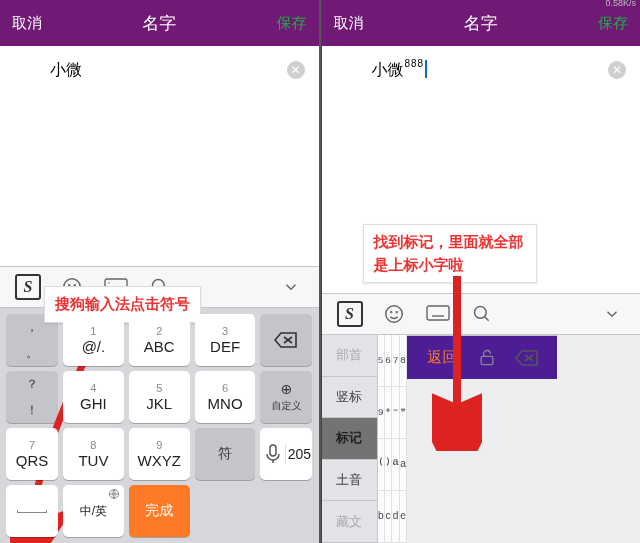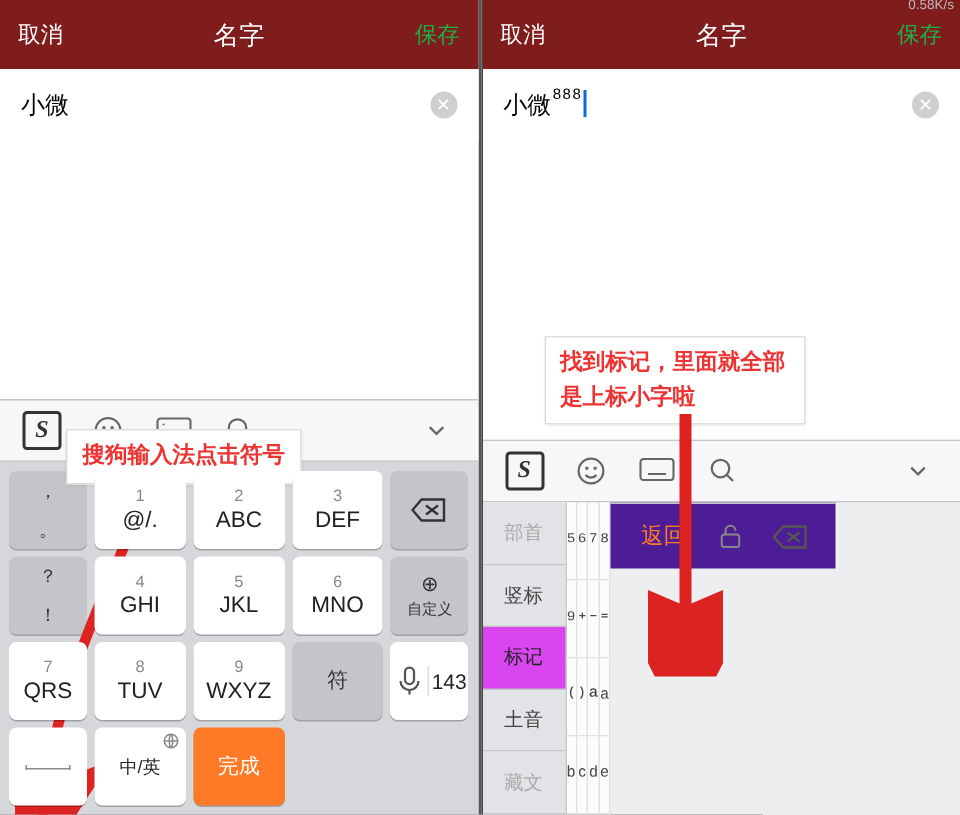--- a/index.html
+++ b/index.html
@@ -8,21 +8,21 @@
     background: #fff;
     width: 640px;
     height: 543px;
     overflow: hidden;
     font-size: 14px;
   }
   .stage { display: flex; width: 640px; height: 543px; gap:2px; background:#555;}
   .phone { flex: 1; display: flex; flex-direction: column; background: #ebebee; position:relative; }
   .phone + .phone { border-left: 1px solid #444; }
   .navbar {
-    background: #7f1d1d;
+    background: #701a75;
     color: #fff;
     height: 46px;
     display: flex;
     align-items: center;
     justify-content: space-between;
     padding: 0 12px;
     position:relative;
   }
   .navbar .left { color: #fff; font-size: 15px; }
   .navbar .title { color: #fff; font-size: 17px; font-weight: 500; position:absolute; left:50%; transform:translateX(-50%);}
@@ -34,20 +34,21 @@
     flex: 1;
     background: #fff;
     position: relative;
   }
   .text-field {
     display: flex;
     align-items: center;
     padding: 24px 14px;
     background: #fff;
     height:42px;
+    margin-left:36px;
   }
   .text-field .value { font-size: 16px; color: #000; display:flex; align-items:flex-start;}
   .text-field .sup { font-size: 10px; vertical-align: super; letter-spacing:1px; margin-top:-2px; margin-left:1px;}
   .caret { display:inline-block; width:2px; height:18px; background:#0b6ad5; margin-left:1px;}
   .clear-circle {
     margin-left:auto;
     width:18px; height:18px; border-radius:50%; background:#cfcfd2; display:flex; align-items:center; justify-content:center; color:#fff; font-size:12px;
   }
   .callout {
     position: absolute;
@@ -121,21 +122,21 @@
   .sym-body { display:flex; height:208px;}
   .sym-cats {
     width:56px; display:flex; flex-direction:column; background:#e2e3e7;
     border-right:1px solid #c6c6c9;
   }
   .cat {
     flex:1; display:flex; align-items:center; justify-content:center;
     font-size:13px; color:#444; border-bottom:1px solid #c6c6c9;
     background:#e2e3e7;
   }
-  .cat.active { background:#d946ef; color:#222; font-weight:400;}
+  .cat.active { background:#737373; color:#222; font-weight:700;}
   .cat.dim { color:#aaa;}
   .sym-grid {
     flex:1; display:grid;
     grid-template-columns: repeat(4,1fr);
     grid-template-rows: repeat(4,1fr);
   }
   .sym-cell {
     display:flex; align-items:center; justify-content:center;
     font-size:15px; color:#444;
     border-right:1px solid #e0e1e4;
@@ -286,21 +287,21 @@
           <span class="main-big">符</span>
         </div>
       <div class="key mic-key" style="display:grid;grid-template-columns:1fr 1fr;padding:0;">
         <div style="display:flex;align-items:center;justify-content:center;border-right:1px solid #ddd;">
           <svg width="16" height="20" viewBox="0 0 16 20" stroke="#555" fill="none" stroke-width="1.5">
               <rect x="5" y="1" width="6" height="11" rx="3"></rect>
               <path d="M2 10a6 6 0 0 0 12 0"></path>
               <line x1="8" y1="16" x2="8" y2="19"></line>
             </svg>
         </div>
-        <div style="display:flex;align-items:center;justify-content:center;font-size:14px;">143</div>
+        <div style="display:flex;align-items:center;justify-content:center;font-size:14px;">205</div>
       </div>
       <div class="key">
           <span style="width:30px;height:3px;border:1.5px solid #888;border-top:none;"></span>
         </div>
       <div class="key" style="font-size:12px;">
         <span>中/英</span>
         <svg style="position:absolute;top:3px;right:4px" width="12" height="12" viewBox="0 0 24 24" stroke="#888" fill="none" stroke-width="2">
             <circle cx="12" cy="12" r="9"></circle>
             <path d="M3 12h18M12 3c3 3 3 15 0 18M12 3c-3 3-3 15 0 18"></path>
           </svg>

